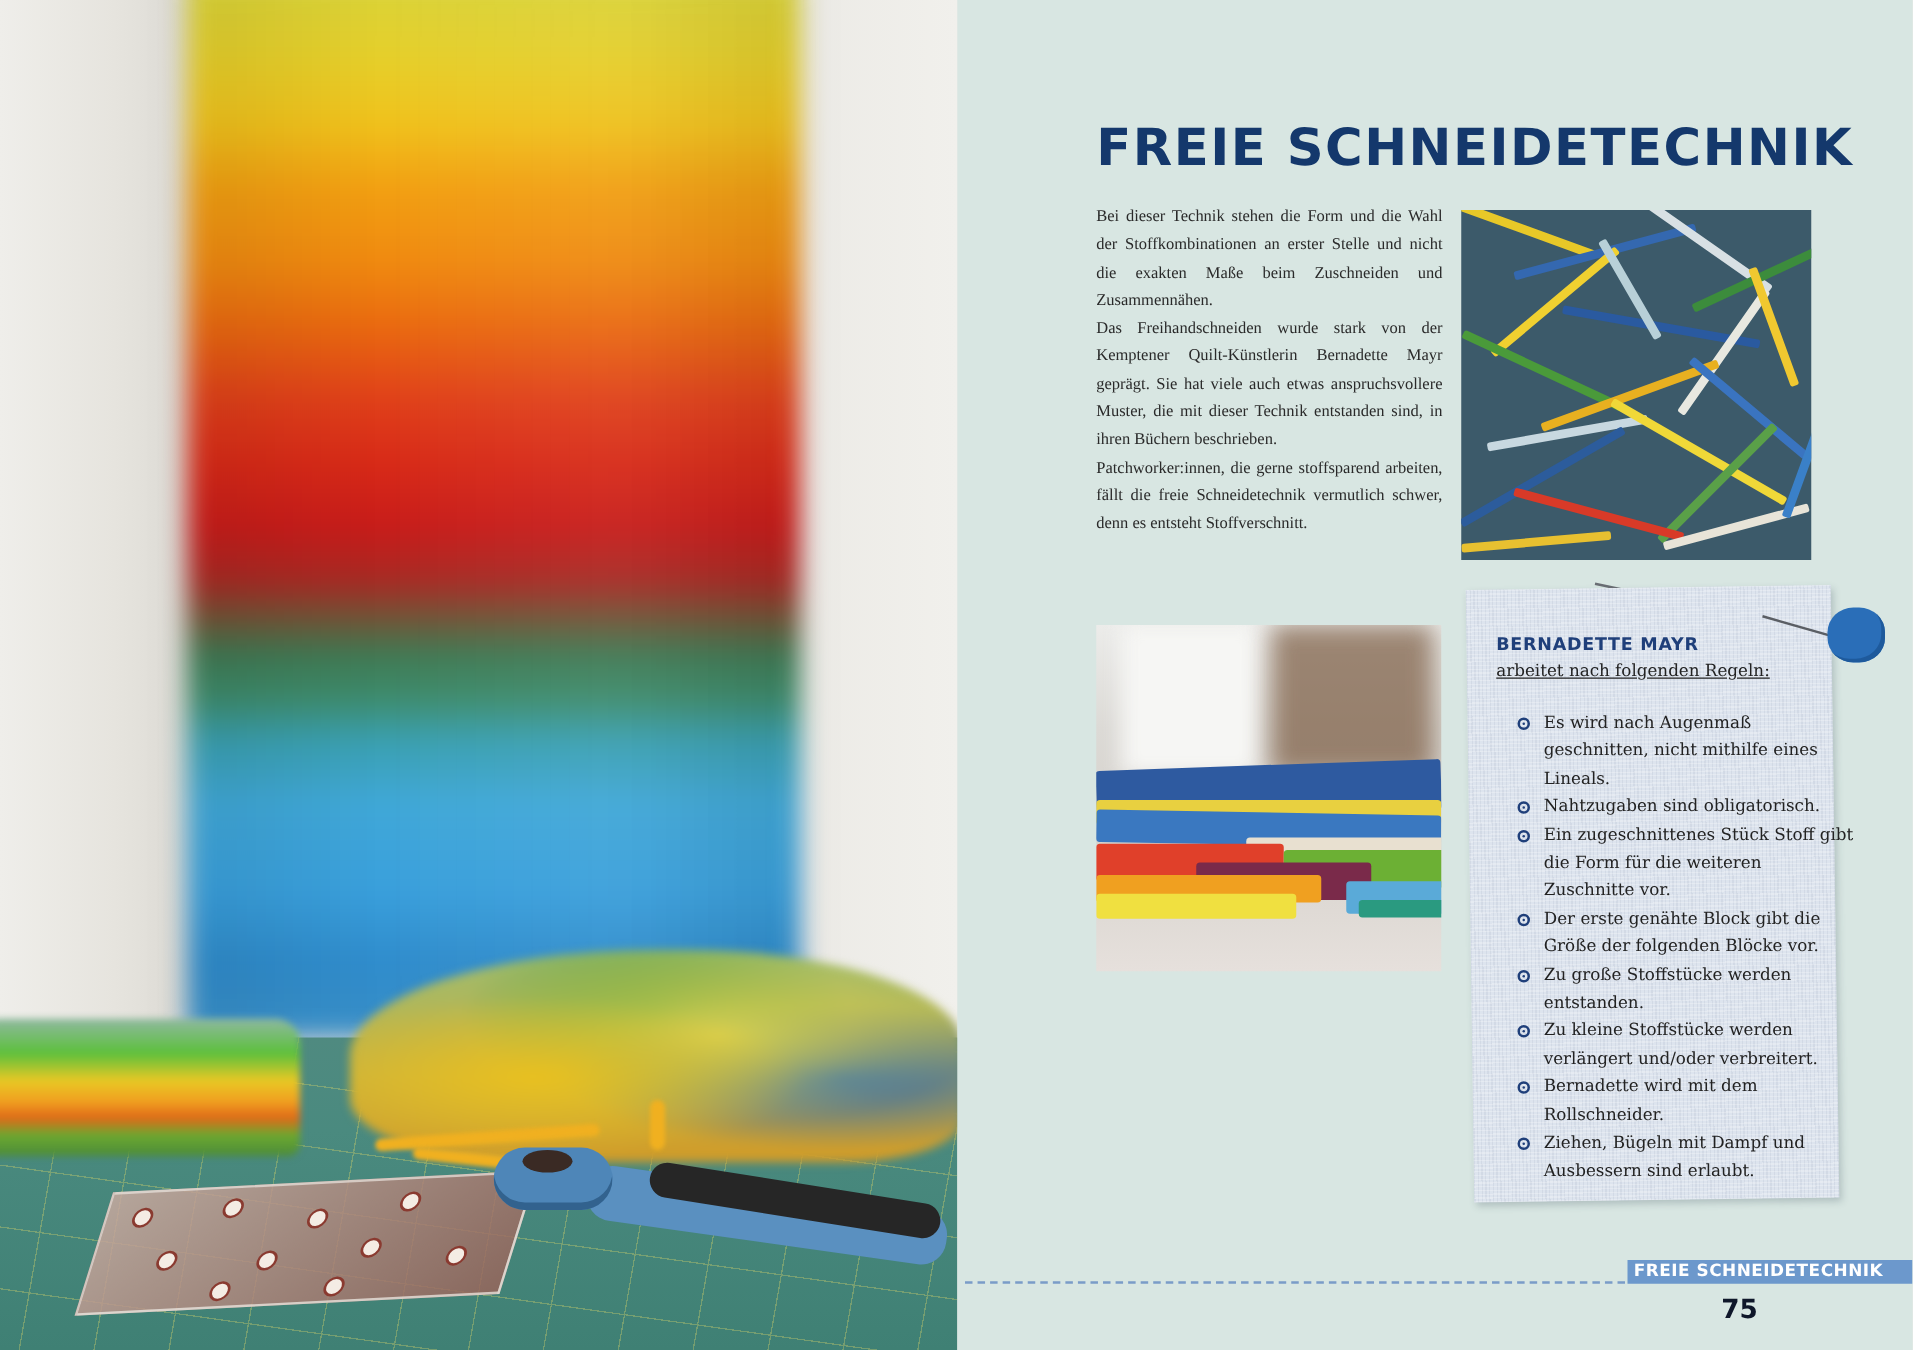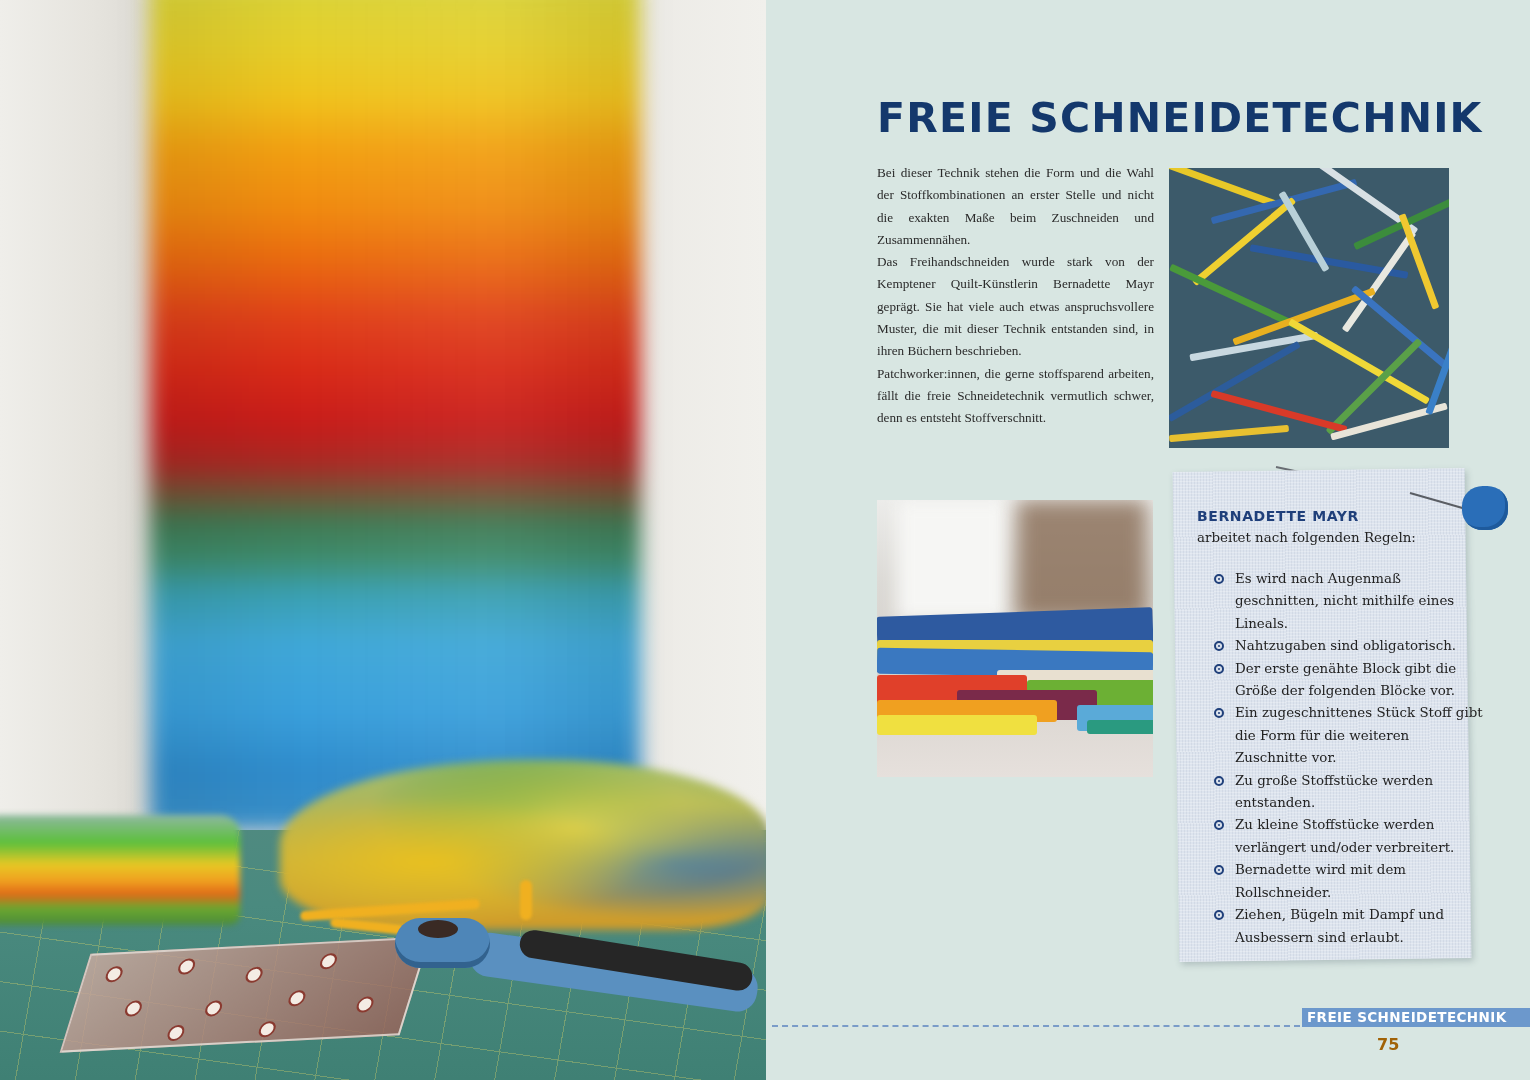--- a/index.html
+++ b/index.html
@@ -61,30 +61,30 @@
   .note { position:absolute; left:1176px; top:470px; width:292px; height:490px; transform:rotate(-0.8deg);
     background-color:#dde4ee;
     background-image:
       repeating-linear-gradient(0deg, rgba(255,255,255,0.25) 0 1px, transparent 1px 3px),
       repeating-linear-gradient(90deg, rgba(160,170,190,0.18) 0 1px, transparent 1px 3px);
     box-shadow:2px 3px 6px rgba(60,80,90,0.25); }
   .pin1 { position:absolute; left:1276px; top:466px; width:80px; height:2px; background:#6a6e74; transform:rotate(12deg); transform-origin:left center; }
   .pin2 { position:absolute; left:1410px; top:492px; width:60px; height:2px; background:#5a5e64; transform:rotate(16deg); transform-origin:left center; }
   .pin-head { position:absolute; left:1462px; top:486px; width:46px; height:44px; border-radius:45%; background:#2a6eb8; box-shadow:inset -3px -3px 0 #1e5a9c; }
   .note-title { position:absolute; left:1197px; top:508px; font-family:"DejaVu Sans", sans-serif; font-weight:bold; font-size:14px; color:#1f3f7a; letter-spacing:0.6px; }
-  .note-intro { position:absolute; left:1197px; top:530px; font-size:13.4px; color:#222; }
+  .note-intro { position:absolute; left:1197px; top:530px; font-size:13.4px; color:#222;text-decoration:underline; }
   .note-list { position:absolute; left:1197px; top:552px; width:270px; margin:16px; padding:0; list-style:none; font-size:13.4px; line-height:22.4px; color:#222; }
   .note-list li { position:relative; padding-left:22px; }
   .bullet { position:absolute; left:1px; top:6px; width:6px; height:6px; border:2px solid #1f3f7a; border-radius:50%; }
   .bullet::after { content:""; position:absolute; left:2px; top:2px; width:2px; height:2px; background:#1f3f7a; border-radius:50%; }
 
   
   .footer-dash { position:absolute; left:772px; top:1025px; width:528px; height:0; border-top:2px dashed #7a9cc8; }
   .footer-label { position:absolute; left:1302px; top:1008px; width:228px; height:19px; background:#6c98cc; color:#fff; font-family:"DejaVu Sans", sans-serif; font-weight:bold; font-size:13.5px; line-height:19px; padding-left:5px; box-sizing:border-box; letter-spacing:0.4px; }
-  .page-num { position:absolute; left:1377px; top:1035px; font-family:"DejaVu Sans", sans-serif; font-weight:bold; font-size:16px; color:#a16207; }
+  .page-num { position:absolute; left:1377px; top:1035px; font-family:"DejaVu Sans", sans-serif; font-weight:bold; font-size:21px; color:#0f172a; }
 </style>
 </head>
 <body>
 
 <div class="left-photo">
   <div class="wall"></div>
   <div class="quilt"></div>
   <div class="quilt-shade"></div>
   <div class="mat"></div>
   <div class="mat-grid"></div>
@@ -163,22 +163,22 @@
 <div class="pin1"></div>
 <div class="note"></div>
 <div class="pin2"></div>
 <div class="pin-head"></div>
 
 <div class="note-title">BERNADETTE MAYR</div>
 <div class="note-intro">arbeitet nach folgenden Regeln:</div>
 <ul class="note-list">
   <li><span class="bullet"></span><span>Es wird nach Augenmaß geschnitten, nicht mithilfe eines Lineals.</span></li>
   <li><span class="bullet"></span><span>Nahtzugaben sind obligatorisch.</span></li>
+  <li><span class="bullet"></span><span>Ein zugeschnittenes Stück Stoff gibt die Form für die weiteren Zuschnitte vor.</span></li>
   <li><span class="bullet"></span><span>Der erste genähte Block gibt die Größe der folgenden Blöcke vor.</span></li>
-  <li><span class="bullet"></span><span>Ein zugeschnittenes Stück Stoff gibt die Form für die weiteren Zuschnitte vor.</span></li>
   <li><span class="bullet"></span><span>Zu große Stoffstücke werden entstanden.</span></li>
   <li><span class="bullet"></span><span>Zu kleine Stoffstücke werden verlängert und/oder verbreitert.</span></li>
   <li><span class="bullet"></span><span>Bernadette wird mit dem Rollschneider.</span></li>
   <li><span class="bullet"></span><span>Ziehen, Bügeln mit Dampf und Ausbessern sind erlaubt.</span></li>
 </ul>
 
 <div class="footer-dash"></div>
 <div class="footer-label">FREIE SCHNEIDETECHNIK</div>
 <div class="page-num">75</div>
 

